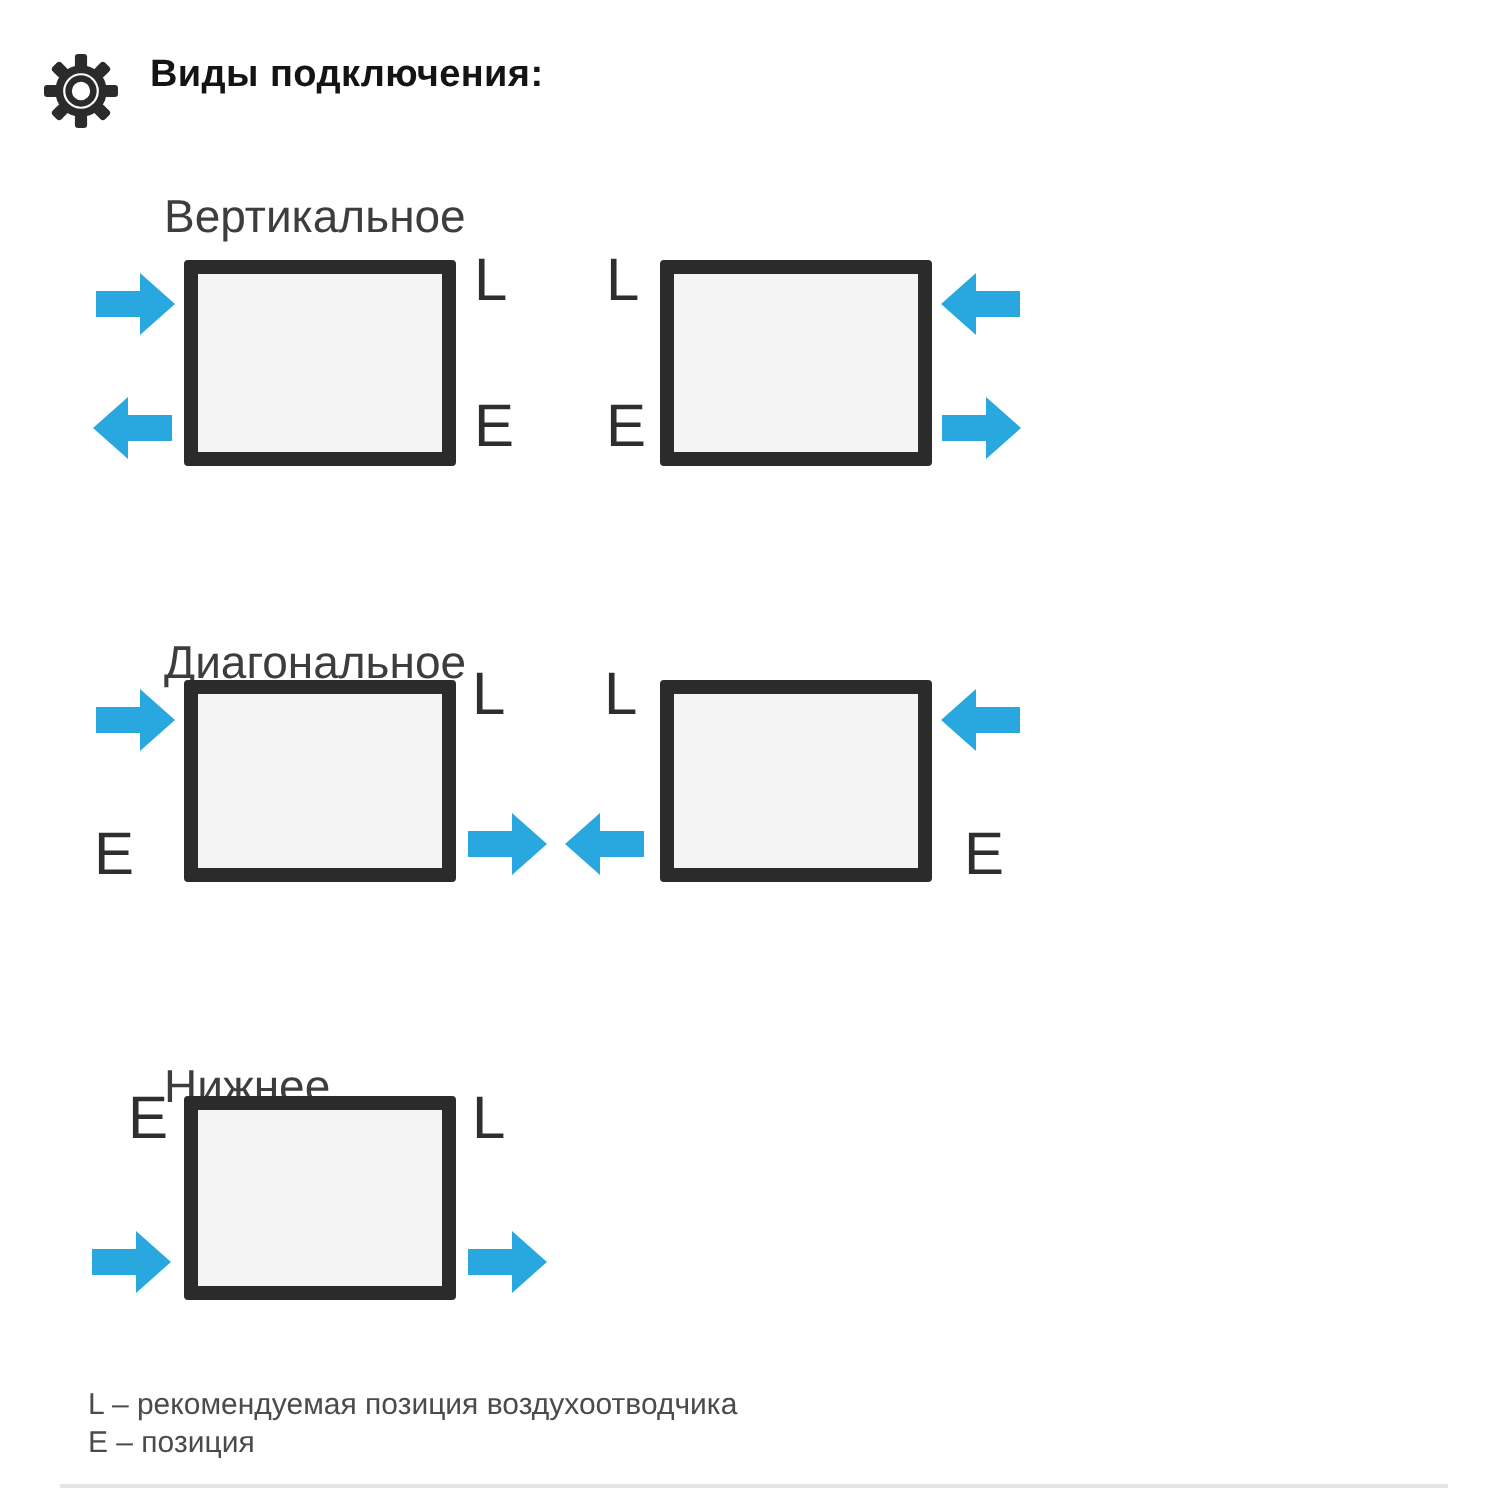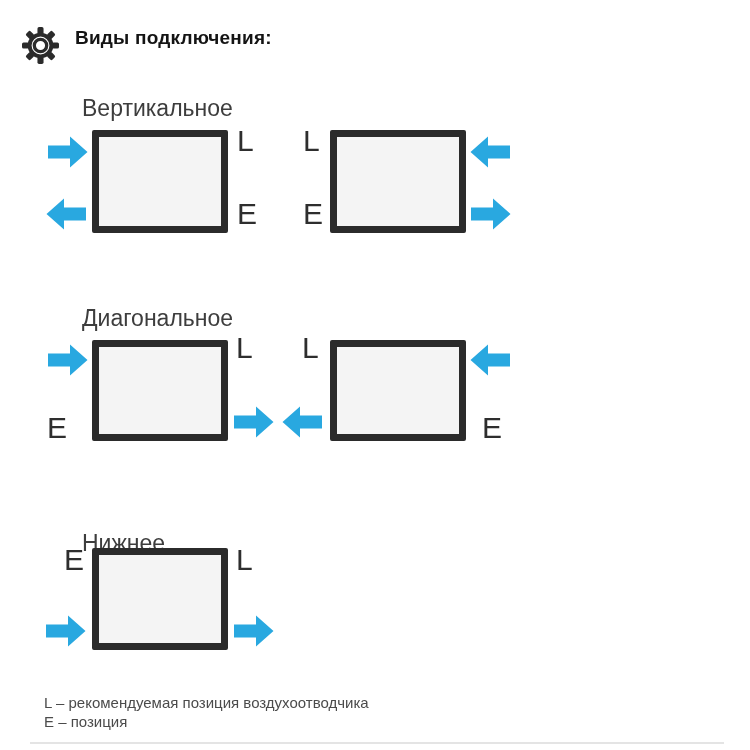--- a/index.html
+++ b/index.html
@@ -72,21 +72,21 @@
     <div class="radiator" style="left:330px;top:130px;height:103px"></div>
     <svg class="arrow flip" style="left:470px;top:136px" viewBox="0 0 40 32">
         <polygon fill="#29a8e0" points="0,9.5 22,9.5 22,0.5 39.5,16 22,31.5 22,22.5 0,22.5"></polygon>
       </svg>
     <svg class="arrow" style="left:471px;top:198px" viewBox="0 0 40 32">
         <polygon fill="#29a8e0" points="0,9.5 22,9.5 22,0.5 39.5,16 22,31.5 22,22.5 0,22.5"></polygon>
       </svg>
   </section>
 
   <section>
-    <div class="section-label" style="top:307px">Диагональное</div>
+    <div class="section-label" style="top:320px">Диагональное</div>
 
     <div class="radiator" style="left:92px;top:340px;height:101px"></div>
     <svg class="arrow" style="left:48px;top:344px" viewBox="0 0 40 32">
         <polygon fill="#29a8e0" points="0,9.5 22,9.5 22,0.5 39.5,16 22,31.5 22,22.5 0,22.5"></polygon>
       </svg>
     <div class="port" style="left:47px;top:413px">E</div>
     <div class="port" style="left:236px;top:333px">L</div>
     <svg class="arrow" style="left:234px;top:406px" viewBox="0 0 40 32">
         <polygon fill="#29a8e0" points="0,9.5 22,9.5 22,0.5 39.5,16 22,31.5 22,22.5 0,22.5"></polygon>
       </svg>

